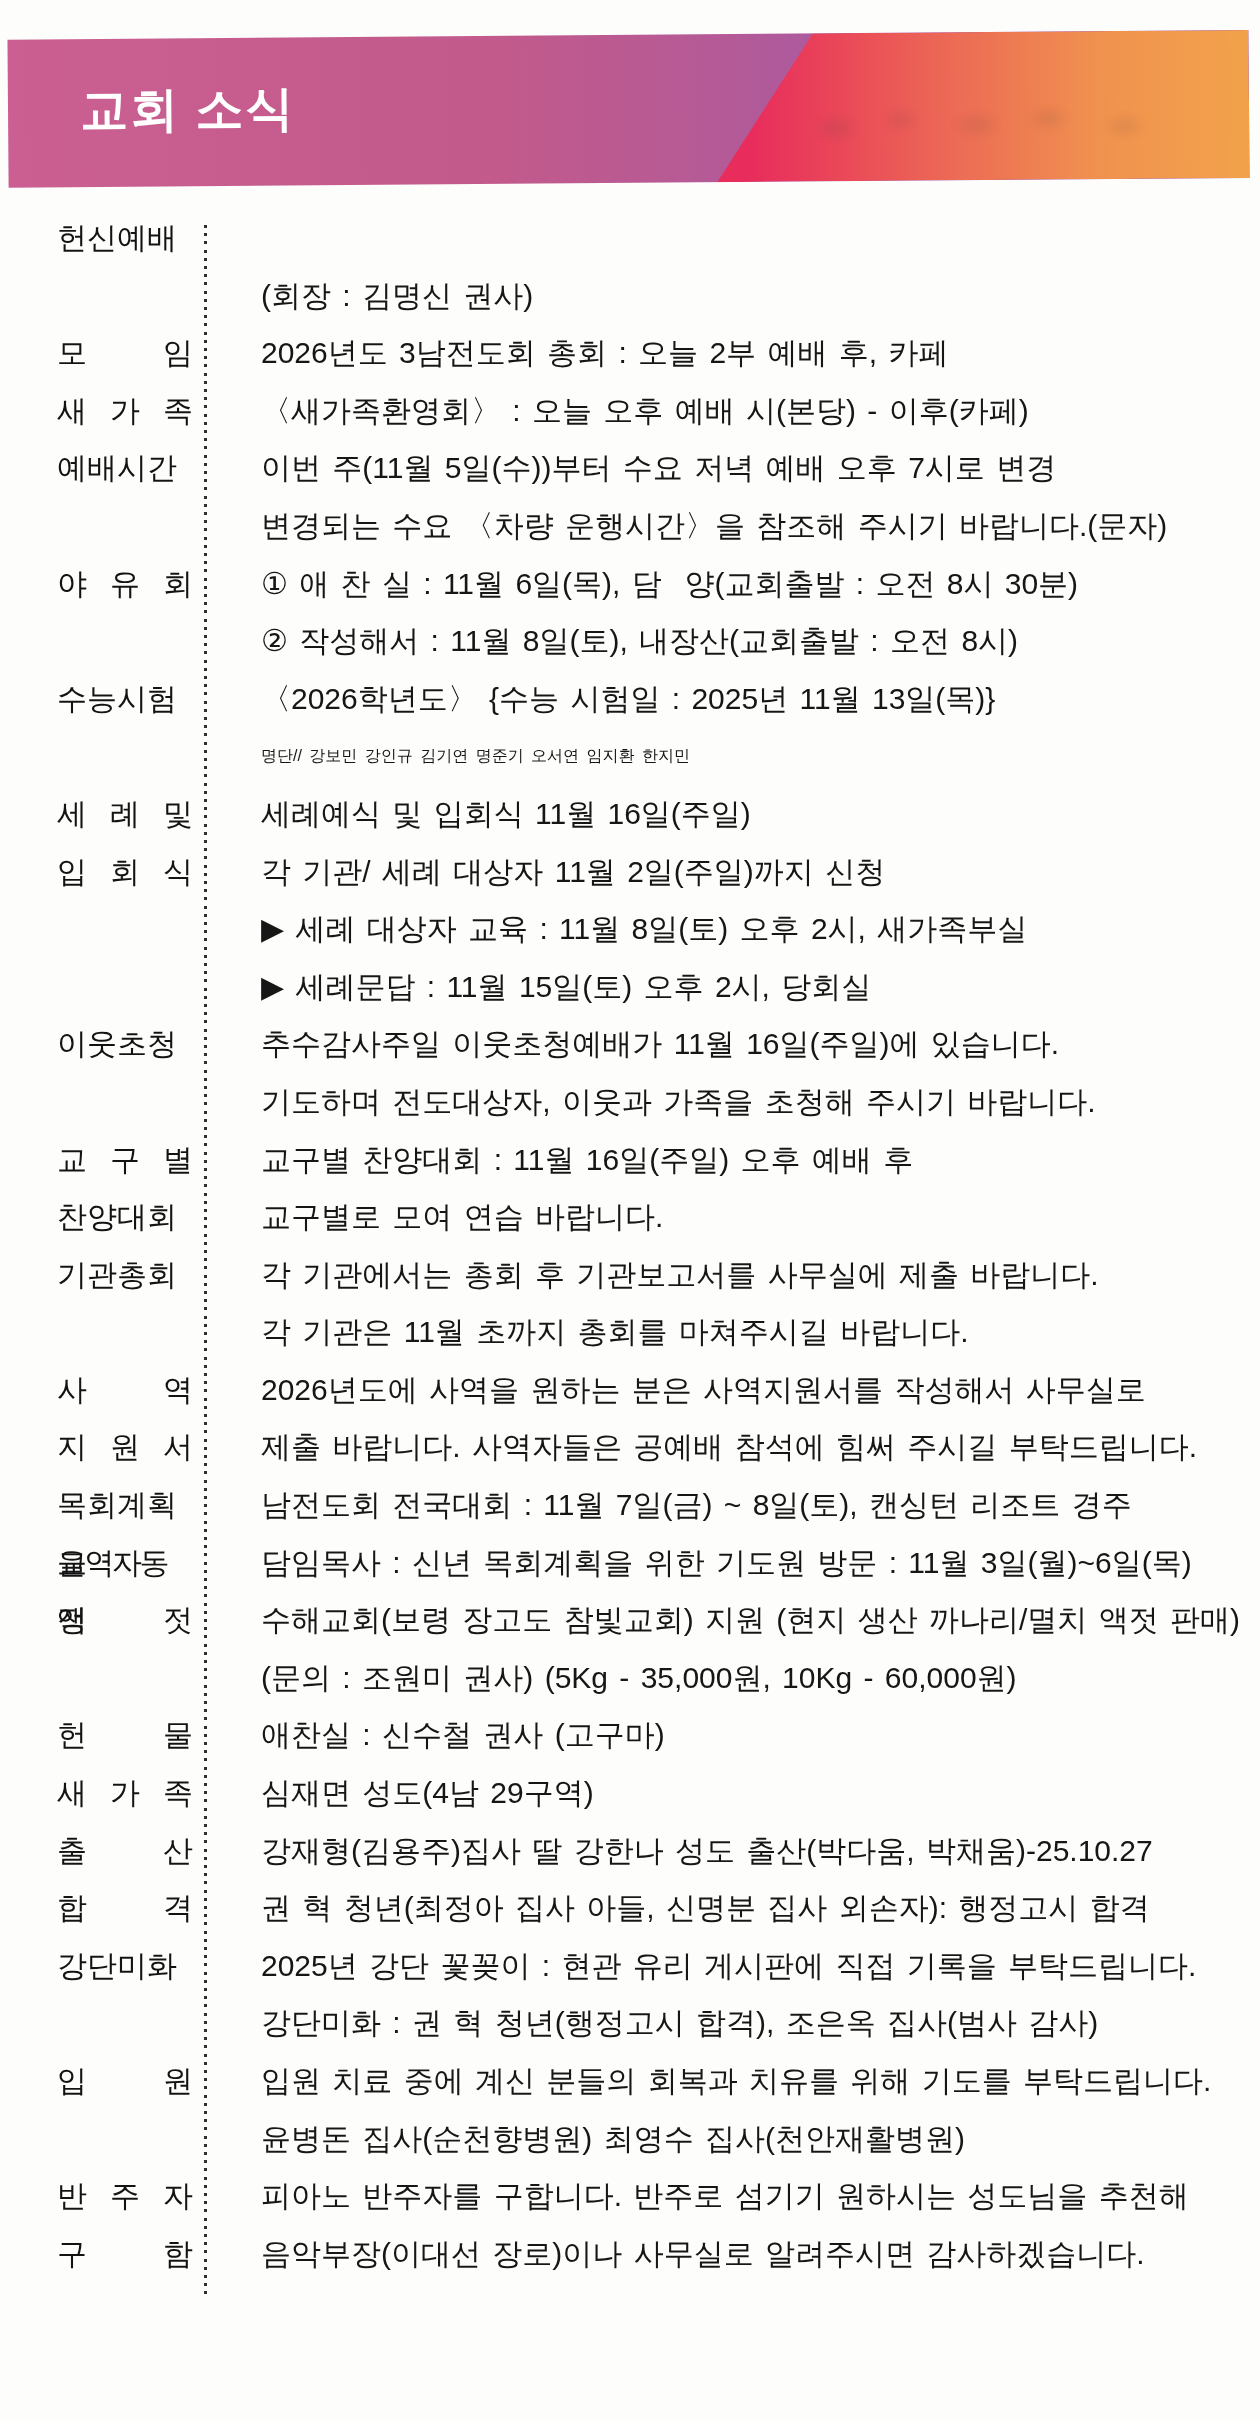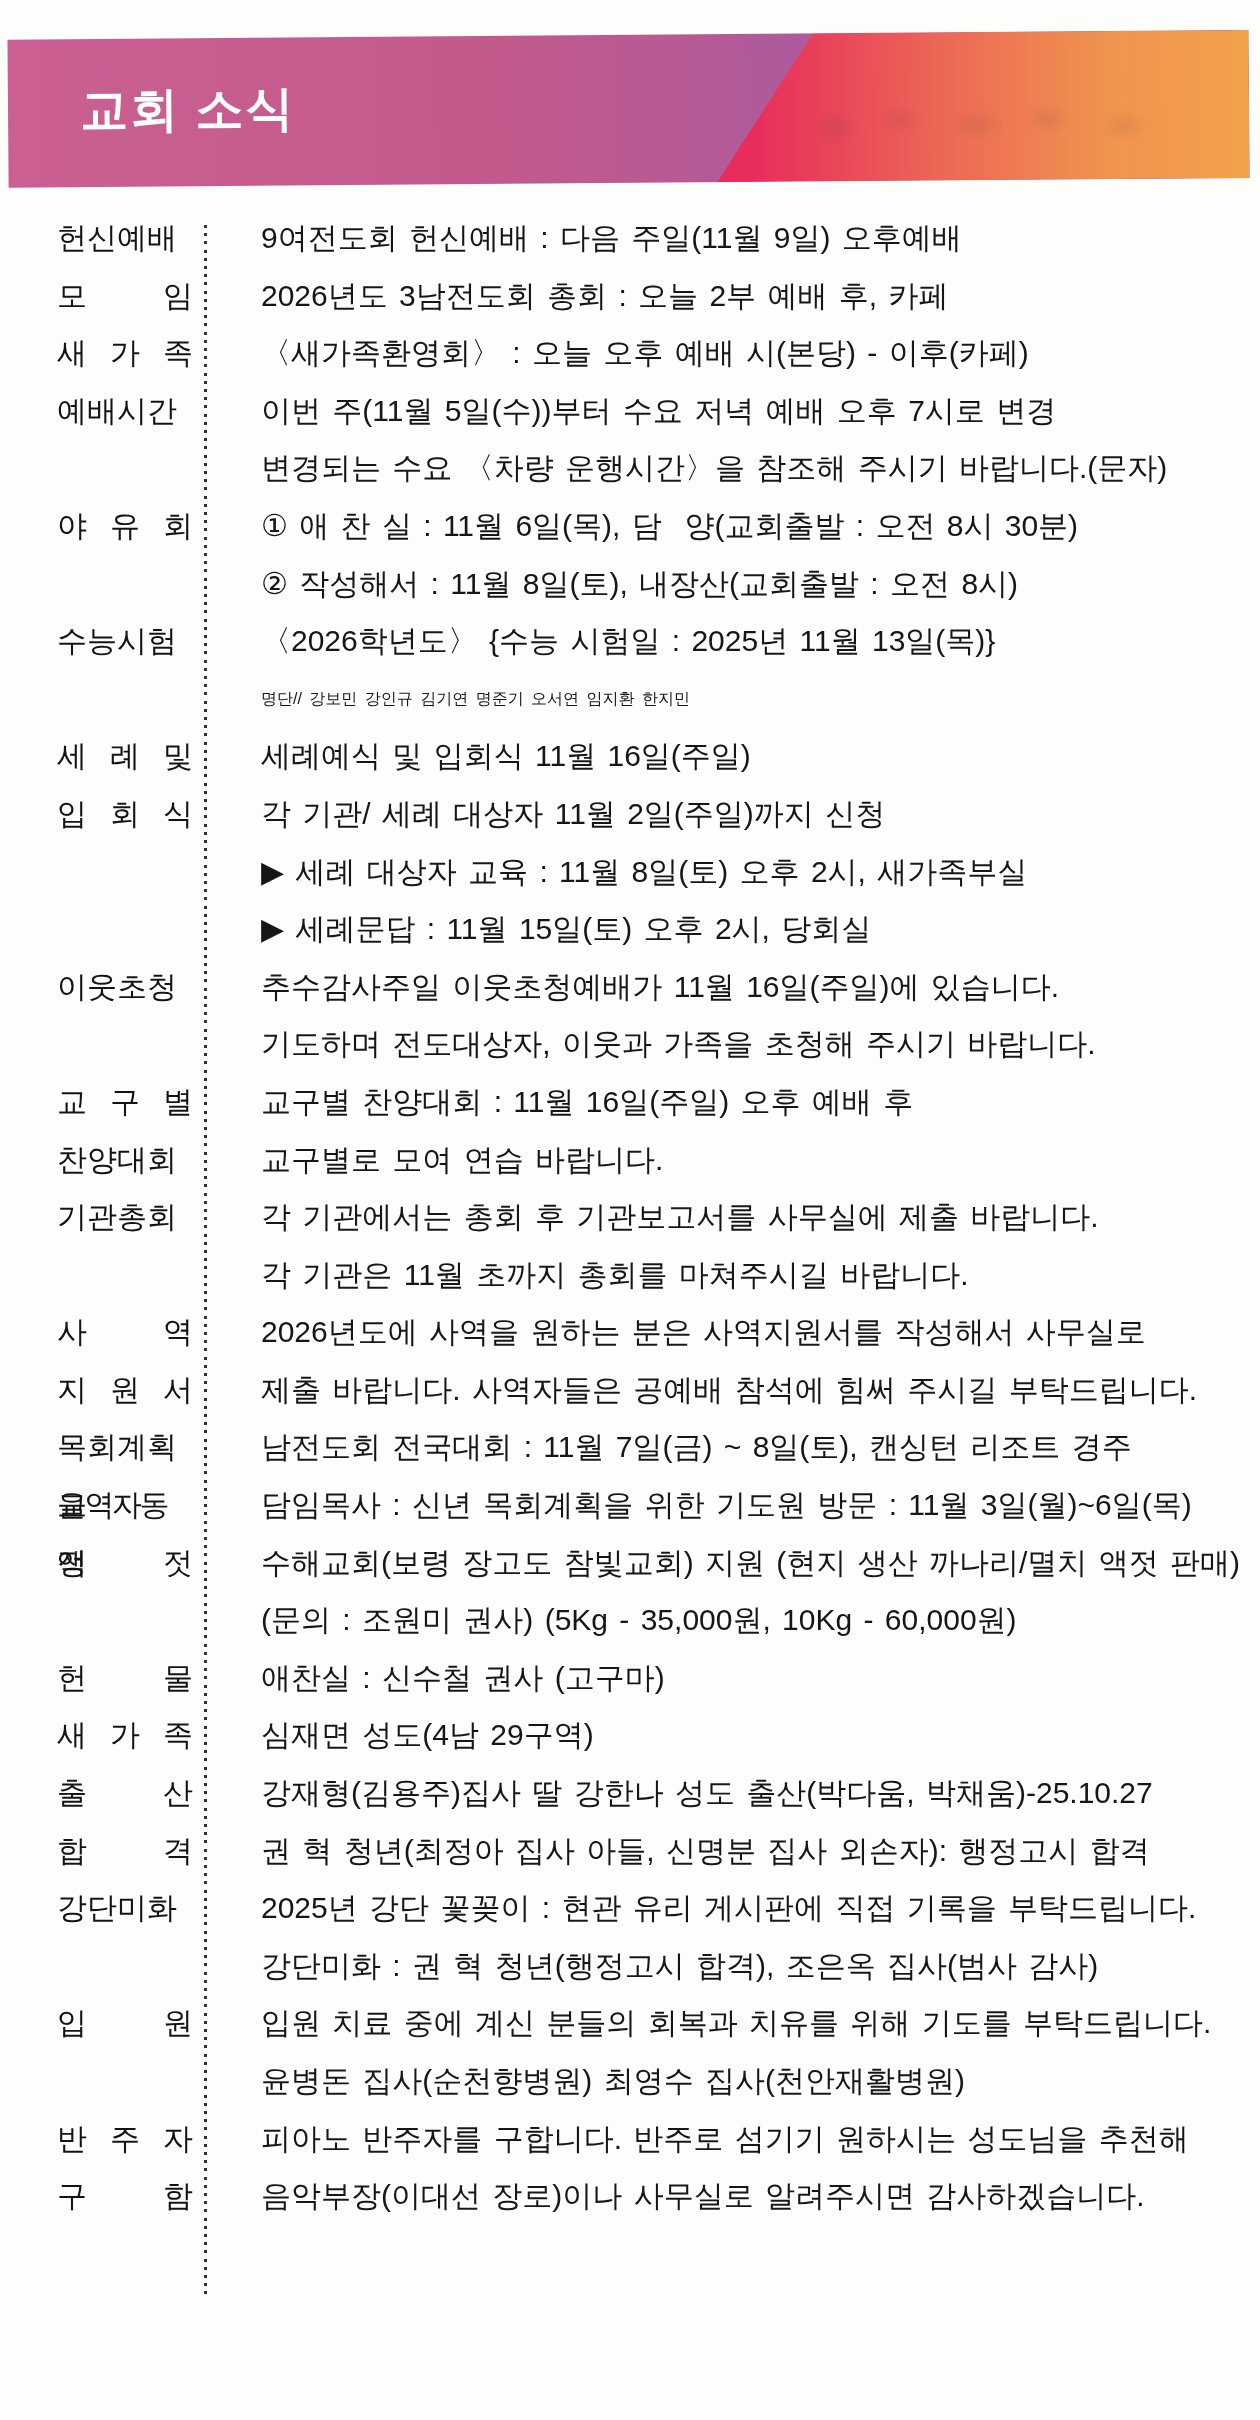--- a/index.html
+++ b/index.html
@@ -63,21 +63,22 @@
 
 <div class="banner">
   <div class="banner-right"></div>
   <div class="smudge"></div>
   <div class="banner-title">교회 소식</div>
 </div>
 
 <div class="table">
   <div class="divider"></div>
 
-  <div class="row"><div class="label">헌신예배</div><div class="text">9여전도회 헌신예배 : 다음 주일(11월 9일) 오후예배</div></div>
+  <div class="row"><div class="label">헌신예배</div></div>
+  <div class="row"><div class="label"></div><div class="text">(회장 : 김명신 권사)</div></div>
   <div class="row"><div class="label">모 임</div><div class="text">2026년도 3남전도회 총회 : 오늘 2부 예배 후, 카페</div></div>
   <div class="row"><div class="label">새 가 족</div><div class="text">〈새가족환영회〉 : 오늘 오후 예배 시(본당) - 이후(카페)</div></div>
   <div class="row"><div class="label">예배시간</div><div class="text">이번 주(11월 5일(수))부터 수요 저녁 예배 오후 7시로 변경</div></div>
   <div class="row"><div class="label"></div><div class="text">변경되는 수요 〈차량 운행시간〉을 참조해 주시기 바랍니다.(문자)</div></div>
   <div class="row"><div class="label">야 유 회</div><div class="text">① 애 찬 실 : 11월 6일(목), 담  양(교회출발 : 오전 8시 30분)</div></div>
   <div class="row"><div class="label"></div><div class="text">② 작성해서 : 11월 8일(토), 내장산(교회출발 : 오전 8시)</div></div>
   <div class="row"><div class="label">수능시험</div><div class="text">〈2026학년도〉 {수능 시험일 : 2025년 11월 13일(목)}</div></div>
   <div class="row small"><div class="label"></div><div class="text">명단// 강보민 강인규 김기연 명준기 오서연 임지환 한지민</div></div>
   <div class="row"><div class="label">세 례 및</div><div class="text">세례예식 및 입회식 11월 16일(주일)</div></div>
   <div class="row"><div class="label">입 회 식</div><div class="text">각 기관/ 세례 대상자 11월 2일(주일)까지 신청</div></div>

